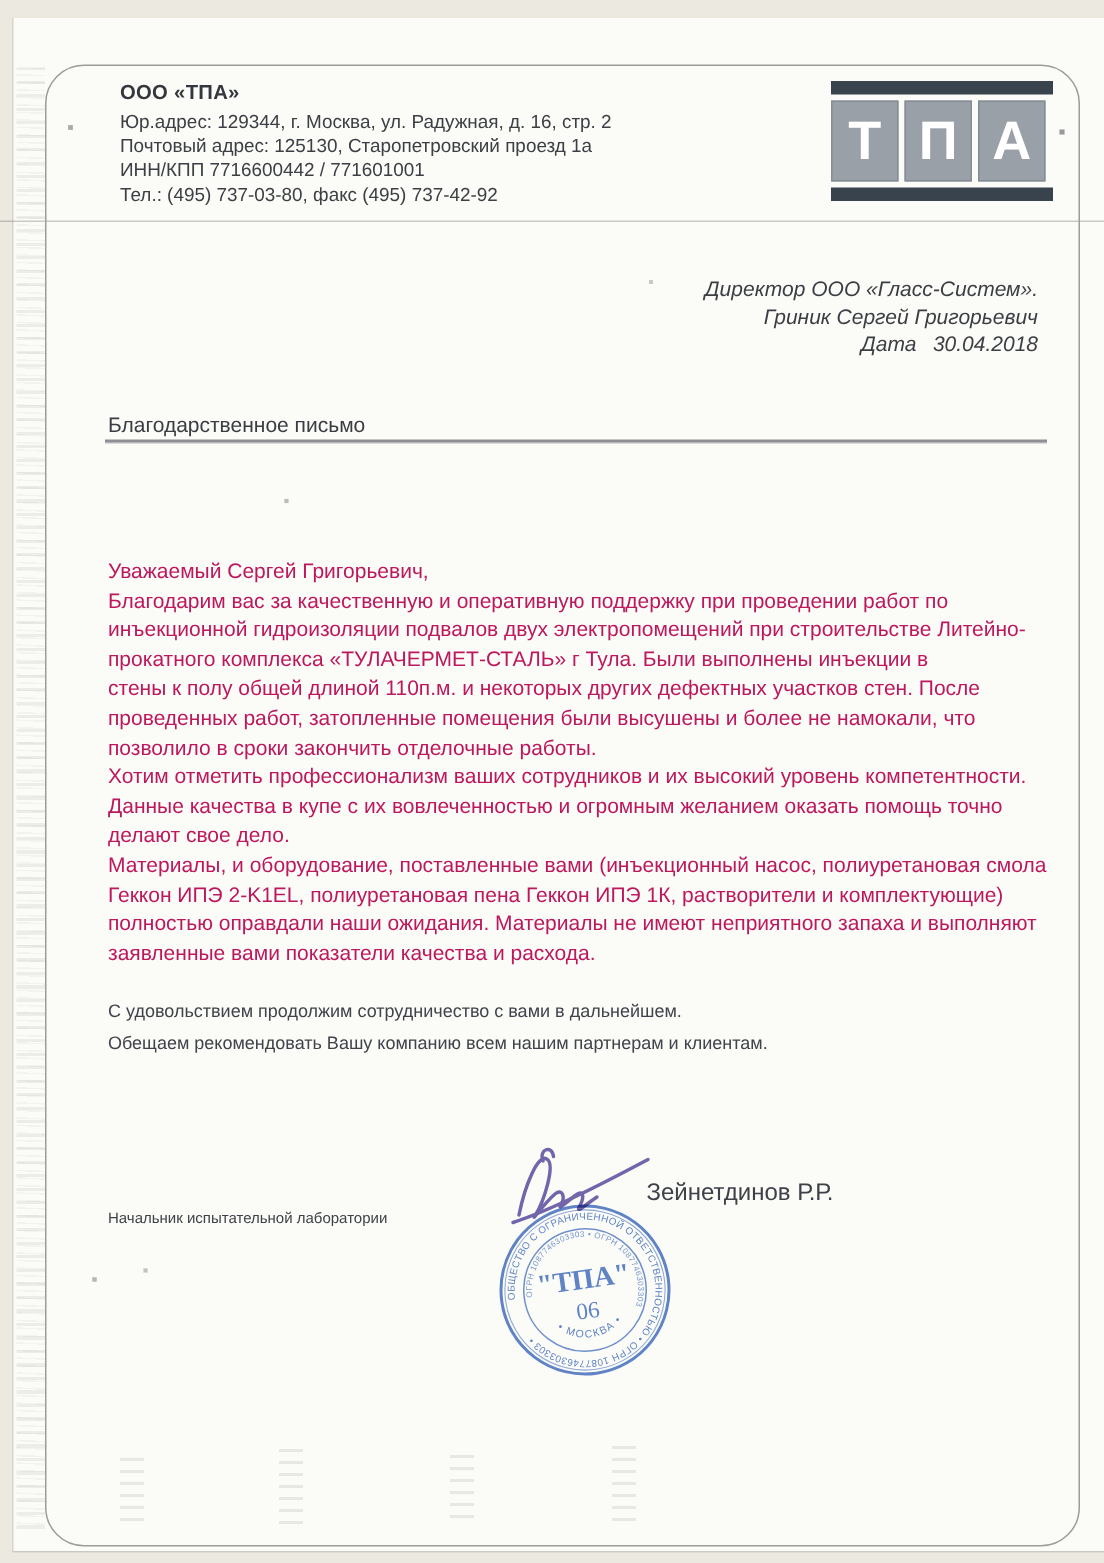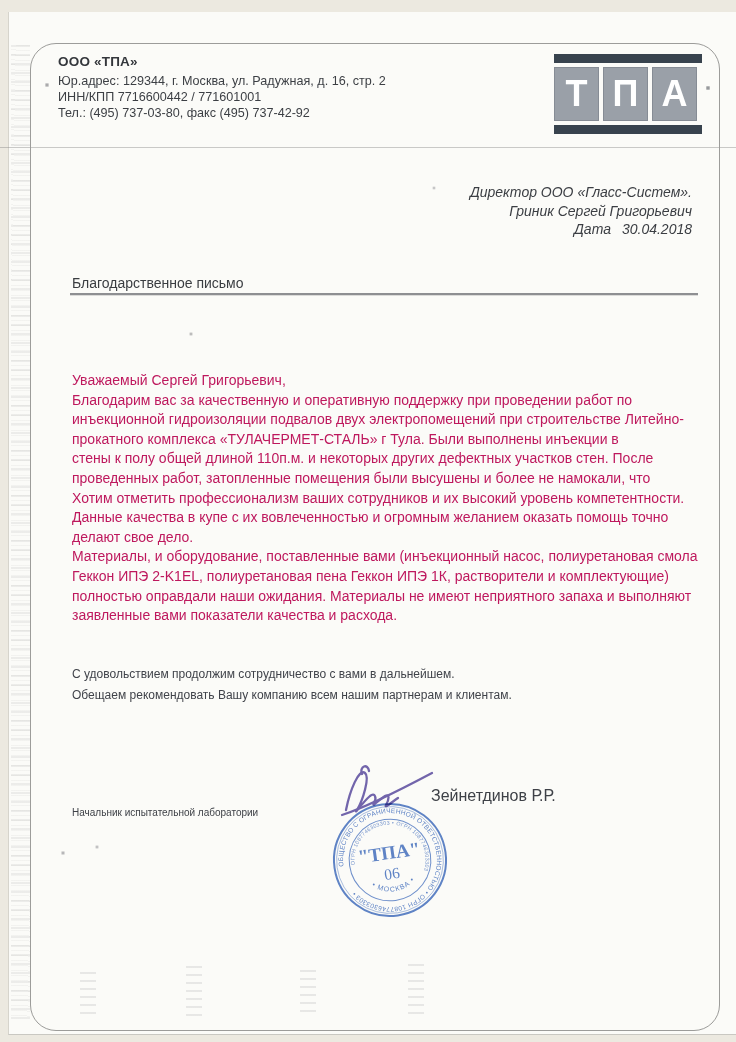--- a/index.html
+++ b/index.html
@@ -18,21 +18,21 @@
   }
   .fold-line{
     position:absolute;left:0;top:147px;width:736px;height:1px;
     background:rgba(130,130,130,.42);
   }
   .frame{
     position:absolute;left:30px;top:43px;width:688px;height:986px;
     border:1px solid #9c9c9a;border-radius:26px;
   }
   
-  .header{position:absolute;left:58px;top:54px;color:#3c3f44;}
+  .header{position:absolute;left:80px;top:54px;color:#3c3f44;}
   .company{font-weight:bold;font-size:13.5px;letter-spacing:.2px;margin-bottom:4px;color:#34373c;}
   .addr{font-size:12.6px;line-height:16.2px;white-space:nowrap;}
   
   .logo{position:absolute;left:554px;top:54px;width:148px;}
   .logo-bar{height:9px;background:#38434e;}
   .logo-squares{display:flex;gap:4px;margin:4px 0;}
   .sq{
     width:45px;height:54px;background:#9aa0a8;border:1px solid #868c95;
     box-sizing:border-box;
     display:flex;align-items:center;justify-content:center;
@@ -92,20 +92,21 @@
 
 <div class="scan">
 
   <div class="page"></div>
   <div class="fold-line"></div>
   <div class="frame"></div>
 
   <div class="header">
     <div class="company">ООО «ТПА»</div>
     <div class="addr">Юр.адрес: 129344, г. Москва,  ул. Радужная, д. 16, стр. 2</div>
+    <div class="addr">Почтовый адрес: 125130, Старопетровский проезд 1а</div>
     <div class="addr">ИНН/КПП 7716600442 / 771601001</div>
     <div class="addr">Тел.: (495) 737-03-80, факс (495) 737-42-92</div>
   </div>
 
   <div class="logo">
     <div class="logo-bar"></div>
     <div class="logo-squares">
       <div class="sq">Т</div>
       <div class="sq">П</div>
       <div class="sq">А</div>
@@ -125,20 +126,21 @@
   <div class="title">Благодарственное письмо</div>
   <div class="title-underline"></div>
 
   <div class="body-text">
     <div class="bl">Уважаемый Сергей Григорьевич,</div>
     <div class="bl">Благодарим вас за качественную и оперативную поддержку при проведении работ по</div>
     <div class="bl">инъекционной гидроизоляции подвалов двух электропомещений при строительстве Литейно-</div>
     <div class="bl">прокатного комплекса «ТУЛАЧЕРМЕТ-СТАЛЬ» г Тула. Были выполнены инъекции в</div>
     <div class="bl">стены к полу общей длиной 110п.м. и некоторых других дефектных участков стен. После</div>
     <div class="bl">проведенных работ, затопленные помещения были высушены и более не намокали, что</div>
+    <div class="bl">позволило в сроки закончить отделочные работы.</div>
     <div class="bl">Хотим отметить профессионализм ваших сотрудников и их высокий уровень компетентности.</div>
     <div class="bl">Данные качества в купе с их вовлеченностью и огромным желанием оказать помощь точно</div>
     <div class="bl">делают свое дело.</div>
     <div class="bl">Материалы, и оборудование, поставленные вами (инъекционный насос, полиуретановая смола</div>
     <div class="bl">Геккон ИПЭ 2-K1EL, полиуретановая пена Геккон ИПЭ 1К, растворители и комплектующие)</div>
     <div class="bl">полностью оправдали наши ожидания. Материалы не имеют неприятного запаха и выполняют</div>
     <div class="bl">заявленные вами показатели качества и расхода.</div>
   </div>
 
   <div class="closing">

